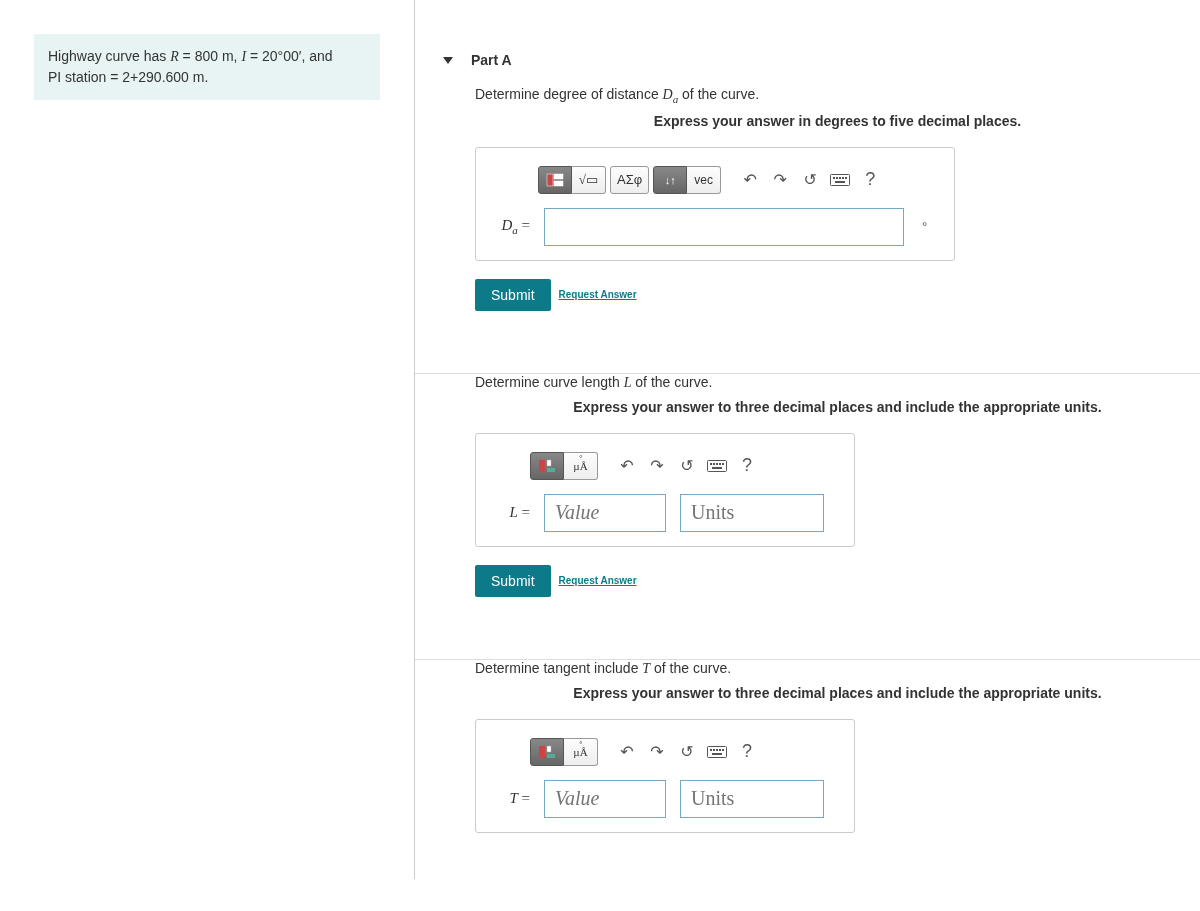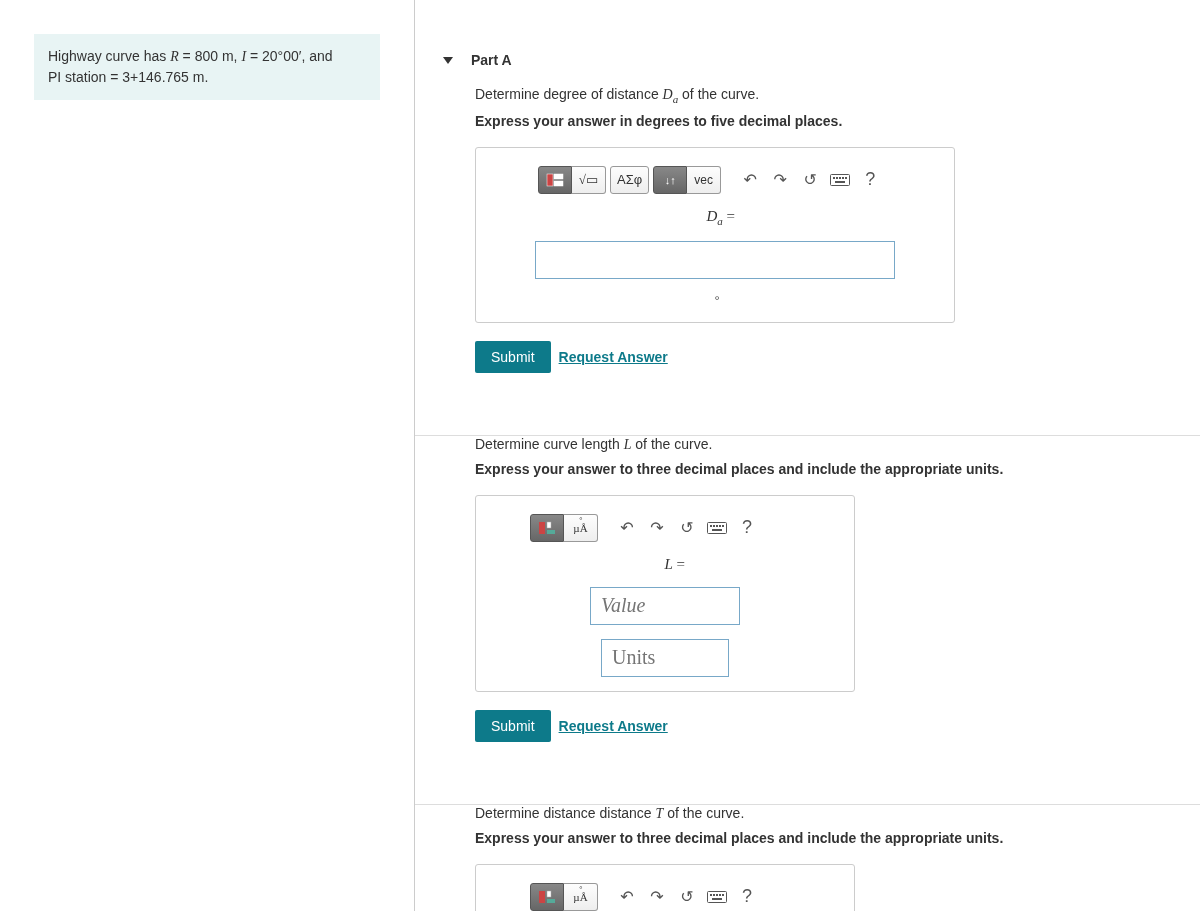--- a/index.html
+++ b/index.html
@@ -10,52 +10,52 @@
 .problem-box .serif { font-family: Georgia, 'Times New Roman', serif; font-style: italic; }
 .right-panel { flex: 1; padding: 0; }
 .part { border-top: 1px solid #ddd; padding: 0 0 28px 0; margin-top: 34px; }
 .part:first-child { border-top: none; }
 .part-header { display: flex; align-items: center; padding: 18px 0 18px 28px; cursor: pointer; }
 .part-header .caret { width: 0; height: 0; border-left: 5px solid transparent; border-right: 5px solid transparent; border-top: 7px solid #333; margin-right: 18px; }
 .part-header .title { font-weight: bold; font-size: 14px; }
 .part-body { padding: 0 0 0 60px; }
 .prompt { margin-bottom: 8px; font-size: 14px; }
 .prompt .serif { font-family: Georgia, 'Times New Roman', serif; font-style: italic; }
-.instruction { font-weight: bold; margin-bottom: 18px; font-size: 14px; }
+.instruction { font-weight: bold; margin-bottom: 18px; font-size: 14px; text-align: center; }
 .answer-box { border: 1px solid #ccc; border-radius: 3px; padding: 18px 14px 14px 14px; display: inline-block; min-width: 480px; margin-bottom: 18px; }
 .toolbar { display: flex; align-items: center; gap: 4px; margin-bottom: 14px; margin-left: 48px; }
 .tool-btn { border: 1px solid #999; border-radius: 3px; height: 28px; min-width: 34px; display: flex; align-items: center; justify-content: center; background: linear-gradient(#fdfdfd,#eee); font-size: 13px; cursor: pointer; padding: 0 6px; }
 .tool-btn.gray { background: linear-gradient(#888,#666); color: #fff; border-color: #555; }
 .tool-sep { width: 8px; }
 .icon-btn { border: none; background: none; width: 26px; height: 26px; display: flex; align-items: center; justify-content: center; cursor: pointer; font-size: 16px; color: #555; }
-.input-row { display: flex; align-items: center; gap: 14px; flex-direction: column; }
+.input-row { display: flex; align-items: center; gap: 14px; }
 .var-label { font-family: Georgia, 'Times New Roman', serif; font-style: italic; font-size: 15px; min-width: 40px; text-align: right; }
 .var-label .sub { font-size: 11px; font-style: italic; }
 .value-input { border: 1px solid #78a8c8; height: 38px; width: 360px; padding: 0 10px; font-size: 16px; }
-.value-input-small { border: 1px solid #78a8c8; height: 38px; width: 150px; padding: 0 10px; font-size: 20px; font-family: Georgia, serif; font-style: italic; color: #888; }
-.units-input { border: 1px solid #78a8c8; height: 38px; width: 128px; padding: 8px 10px; font-size: 20px; font-family: Georgia, serif; color: #4c1d95; }
+.value-input-small { border: 1px solid #78a8c8; height: 38px; width: 122px; padding: 0 10px; font-size: 20px; font-family: Georgia, serif; font-style: italic; color: #888; }
+.units-input { border: 1px solid #78a8c8; height: 38px; width: 144px; padding: 8px 10px; font-size: 20px; font-family: Georgia, serif; color: #4c1d95; }
 .degree-sym { font-size: 13px; color: #555; margin-left: 4px; }
 .actions { display: flex; align-items: center; gap: 8px; }
 .submit-btn { background: #0d7a8a; color: #fff; border: none; padding: 8px 16px; font-size: 14px; cursor: pointer; border-radius: 2px; }
-.request-link { color: #0d7a8a; font-weight: bold; text-decoration: underline; font-size: 14px; cursor: pointer; }
+.request-link { color: #0d7a8a; font-weight: bold; text-decoration: underline; font-size: 10px; cursor: pointer; }
 .units-icon-set { display: flex; gap: 0; }
 .units-icon-set .tool-btn { border-radius: 0; }
 .units-icon-set .tool-btn:first-child { border-radius: 3px 0 0 3px; }
 .units-icon-set .tool-btn:last-child { border-radius: 0 3px 3px 0; border-left: none; }
 svg { display: block; }
 </style>
 </head>
 <body>
 
 <div class="container">
 
   <div class="left-panel">
     <div class="problem-box">
       <span>Highway curve has </span><span class="serif">R</span><span> = 800 m, </span><span class="serif">I</span><span> = 20°00′, and</span><br>
-      <span>PI station = 3+146.765 m.</span>
+      <span>PI station = 2+290.600 m.</span>
     </div>
   </div>
 
   <div class="right-panel">
 
     <div class="part">
       <div class="part-header">
         <div class="caret"></div>
         <div class="title">Part A</div>
       </div>
@@ -161,21 +161,21 @@
         <div class="actions">
           <button class="submit-btn">Submit</button>
           <a class="request-link">Request Answer</a>
         </div>
       </div>
     </div>
 
     <div class="part">
       <div class="part-body">
         <div class="prompt">
-          <span>Determine distance distance </span><span class="serif">T</span><span> of the curve.</span>
+          <span>Determine tangent include </span><span class="serif">T</span><span> of the curve.</span>
         </div>
         <div class="instruction">Express your answer to three decimal places and include the appropriate units.</div>
 
         <div class="answer-box" style="min-width:380px;">
           <div class="toolbar" style="margin-left:40px;">
             <div class="units-icon-set">
               <div class="tool-btn gray">
                 <svg width="18" height="14">
                     <rect x="1" y="1" width="6" height="12" fill="#c44"></rect>
                     <rect x="9" y="1" width="4" height="6" fill="#fff" stroke="#aaa" stroke-width="0.5"></rect>

